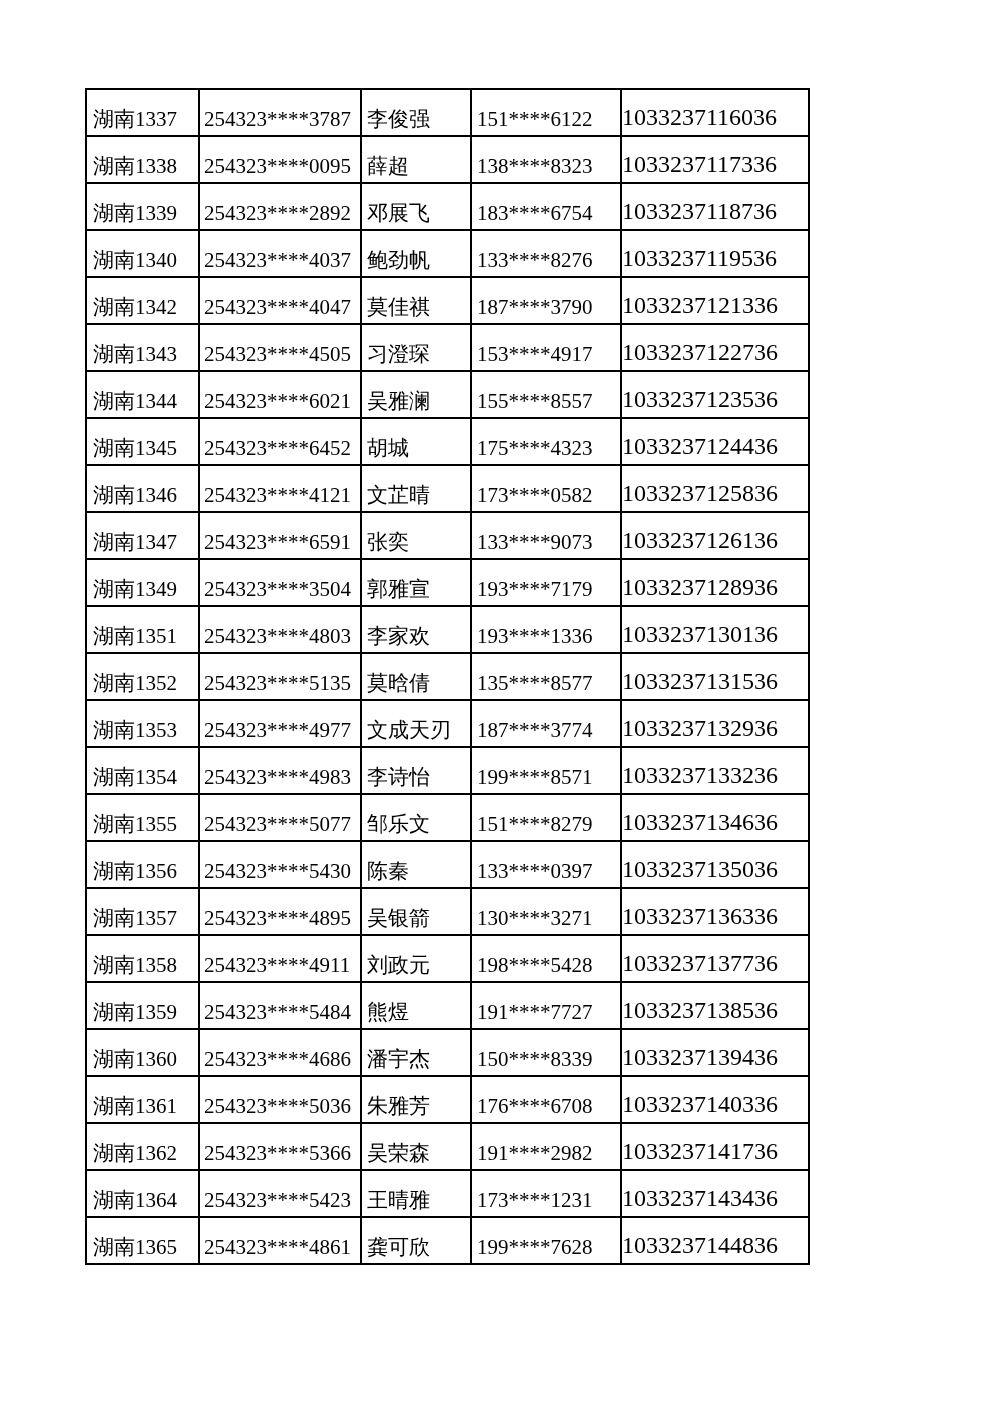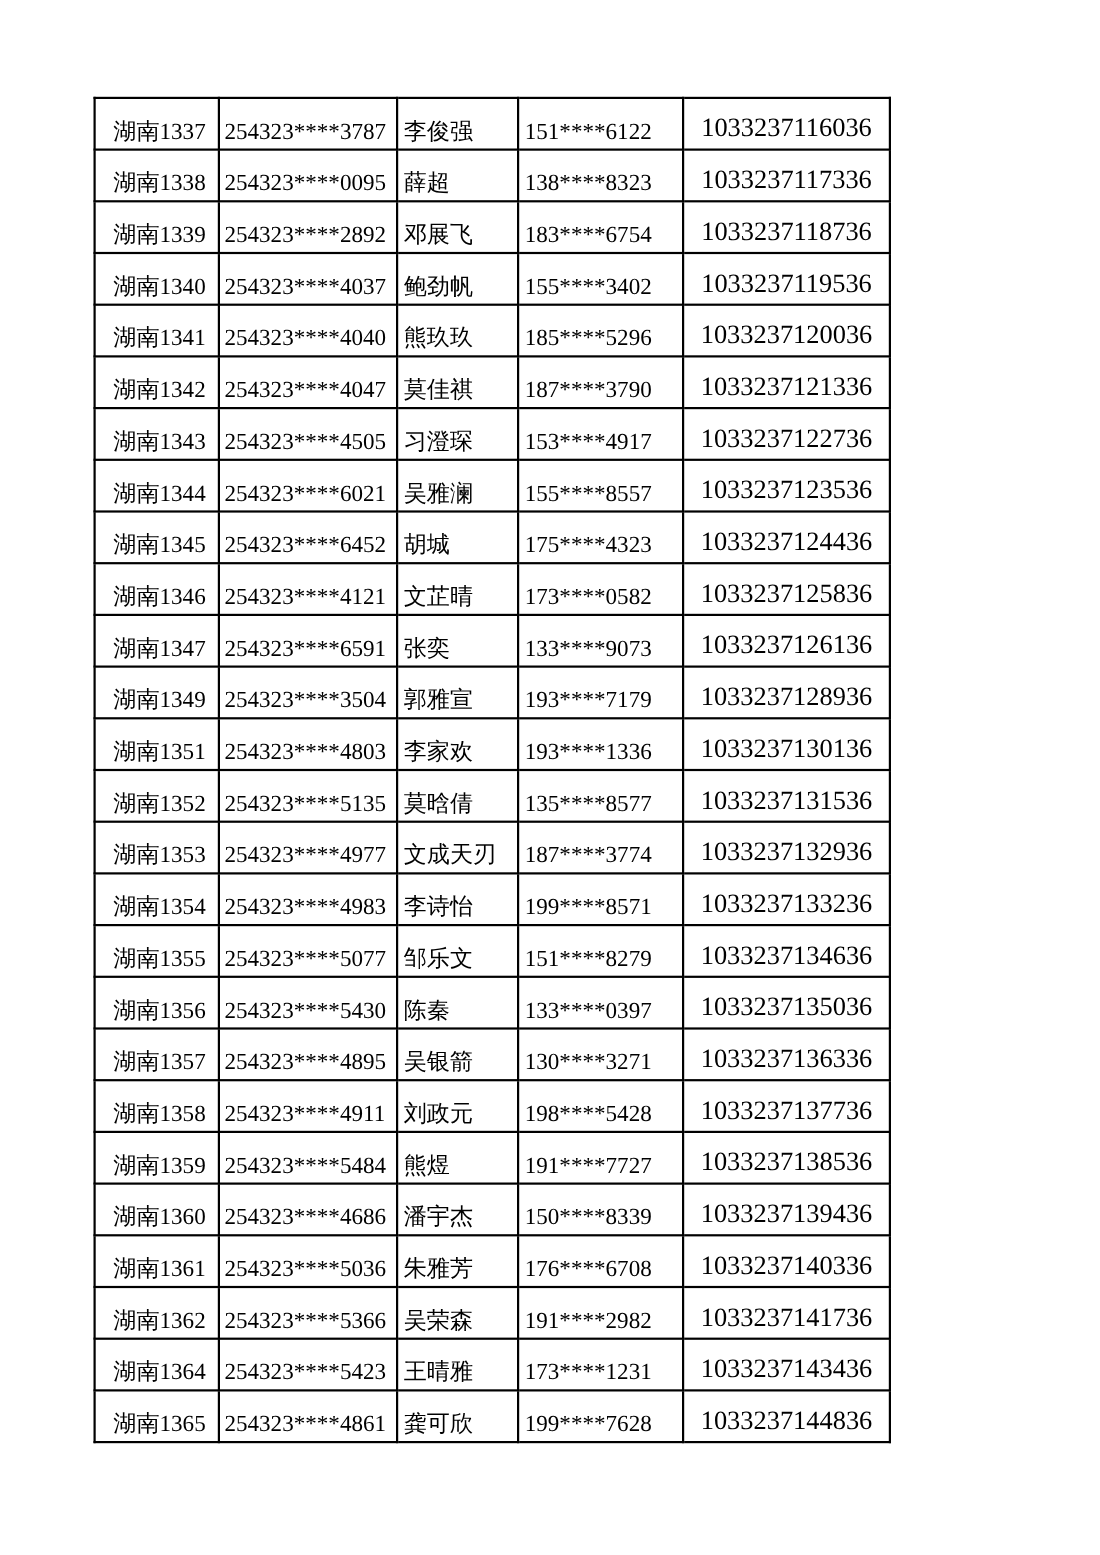--- a/index.html
+++ b/index.html
@@ -28,26 +28,26 @@
     vertical-align: bottom;
     padding: 0 0 4px 5px;
     color: #000000;
     font-family: "Liberation Serif", "DejaVu Serif", serif;
     font-size: 21px;
     line-height: 1.1;
     white-space: nowrap;
     overflow: hidden;
     text-align: left;
   }
-  table.roster td.col-region_index   { padding-left: 16px; }
+  table.roster td.col-region_index   { padding-left: 6px; }
   table.roster td.col-id_number_masked { padding-left: 4px; }
   table.roster td.col-name           { padding-left: 5px; }
   table.roster td.col-phone_masked   { padding-left: 5px; }
   table.roster td.col-serial_number  {
-    text-align: center;
+    text-align: left;
     font-size: 24px;
     padding-left: 0;
     padding-bottom: 5px;
   }
 </style>
 </head>
 <body>
 
 <div class="page">
   <table class="roster">
@@ -77,29 +77,22 @@
           <td class="col-region_index">湖南1339</td>
           <td class="col-id_number_masked">254323****2892</td>
           <td class="col-name">邓展飞</td>
           <td class="col-phone_masked">183****6754</td>
           <td class="col-serial_number">1033237118736</td>
         </tr>
         <tr>
           <td class="col-region_index">湖南1340</td>
           <td class="col-id_number_masked">254323****4037</td>
           <td class="col-name">鲍劲帆</td>
-          <td class="col-phone_masked">155****3402</td>
+          <td class="col-phone_masked">133****8276</td>
           <td class="col-serial_number">1033237119536</td>
-        </tr>
-        <tr>
-          <td class="col-region_index">湖南1341</td>
-          <td class="col-id_number_masked">254323****4040</td>
-          <td class="col-name">熊玖玖</td>
-          <td class="col-phone_masked">185****5296</td>
-          <td class="col-serial_number">1033237120036</td>
         </tr>
         <tr>
           <td class="col-region_index">湖南1342</td>
           <td class="col-id_number_masked">254323****4047</td>
           <td class="col-name">莫佳祺</td>
           <td class="col-phone_masked">187****3790</td>
           <td class="col-serial_number">1033237121336</td>
         </tr>
         <tr>
           <td class="col-region_index">湖南1343</td>

